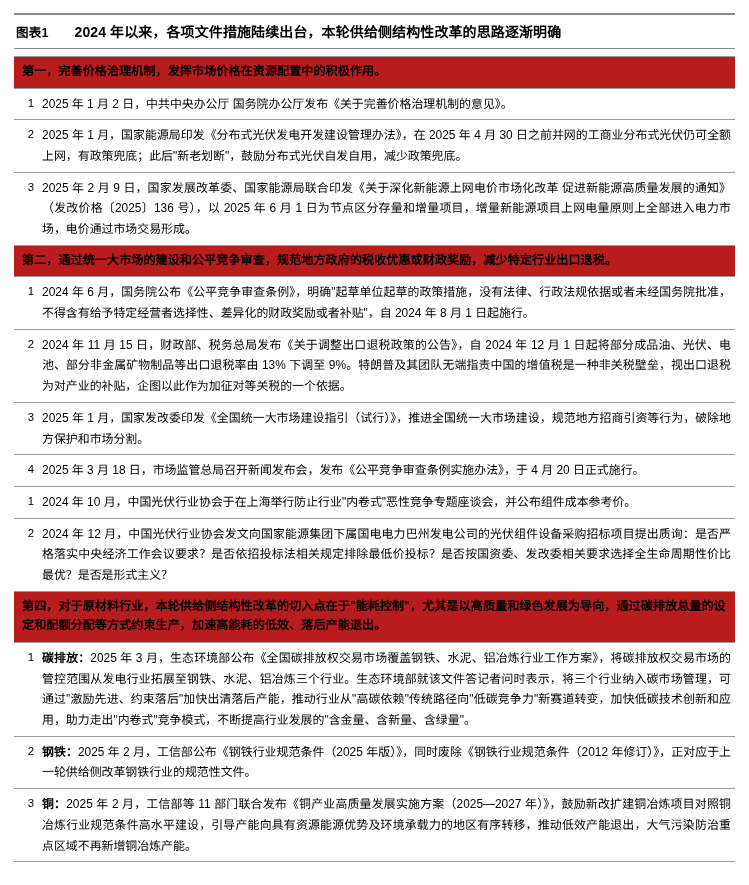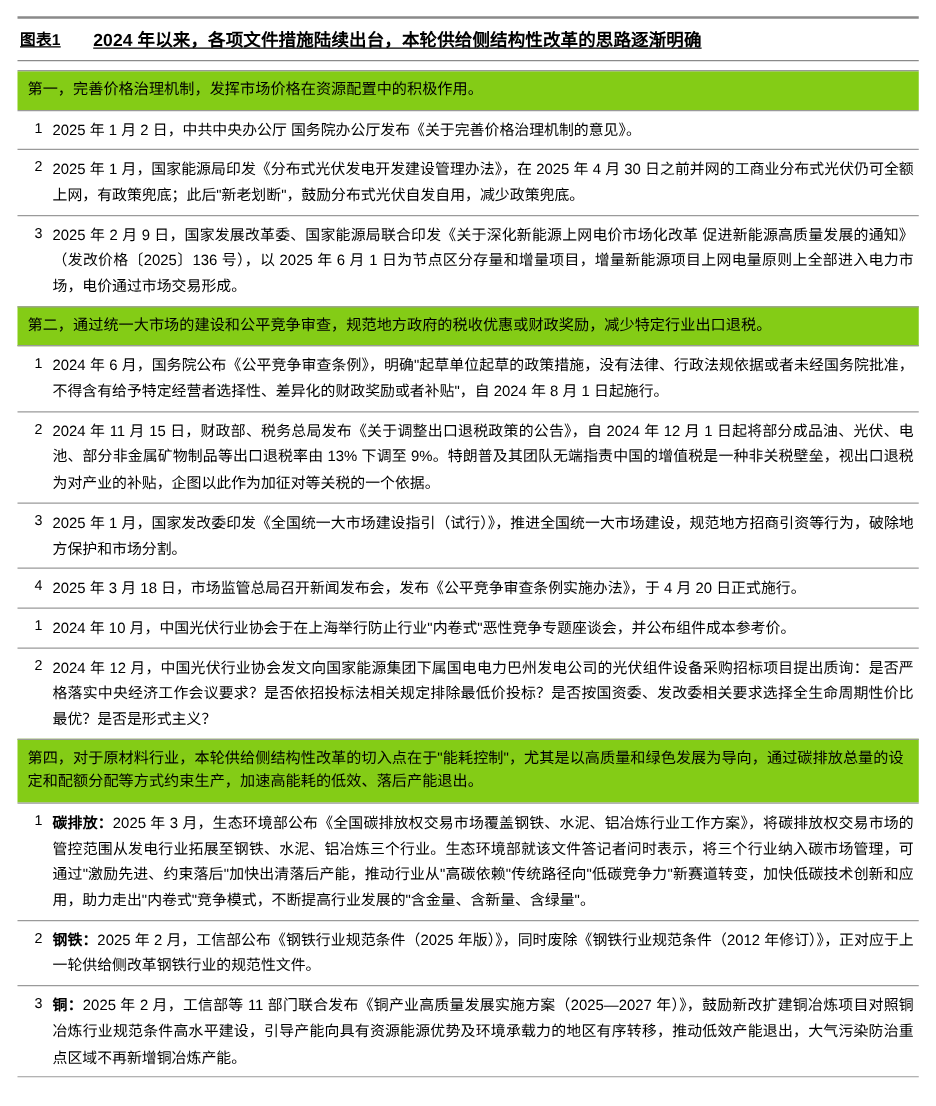--- a/index.html
+++ b/index.html
@@ -28,23 +28,22 @@
   .rule-top {
     height: 0;
     border-top: 2px solid #8a8a8a;
   }
   .rule-under-title {
     height: 0;
     border-top: 1px solid #8a8a8a;
   }
   .title-row {
     display: flex;
-    align-items: flex-start;
+    align-items: flex-end;
     padding: 6px 2px 7px 2px;
-    text-decoration: underline;
   }
   .title-label {
     font-weight: bold;
     font-size: 12.5px;
     letter-spacing: 0.2px;
     white-space: nowrap;
   }
   .title-text {
     font-weight: bold;
     font-size: 14px;
@@ -59,25 +58,25 @@
     table-layout: fixed;
     margin-top: 7px;
   }
   .tbl td {
     vertical-align: top;
     padding: 0;
   }
 
   
   .sec-head td {
-    background: #84cc16;
+    background: #b91c1c;
     border-top: 1px solid #9a9a9a;
     border-bottom: 1px solid #9a9a9a;
     padding: 5px 8px 6px 8px;
-    font-weight: normal;
+    font-weight: bold;
     font-size: 12.1px;
     line-height: 1.62;
     letter-spacing: 0.05px;
   }
 
   
   .item td {
     border-bottom: 1px solid #9a9a9a;
     padding: 5px 2px 5px 2px;
   }

